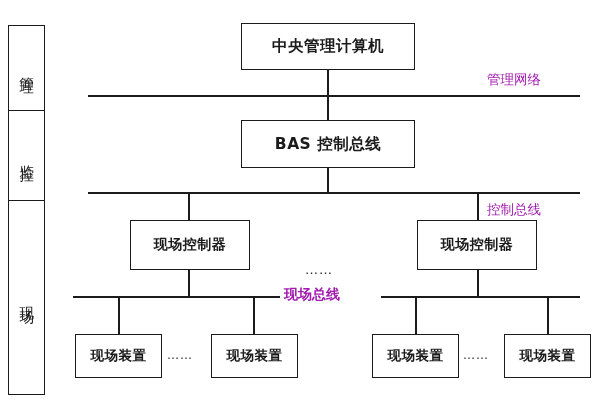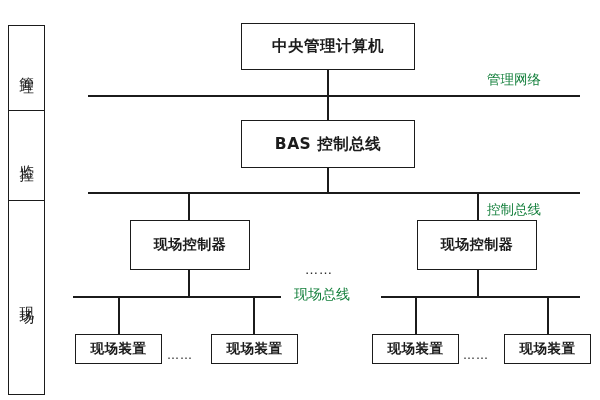--- a/index.html
+++ b/index.html
@@ -38,21 +38,21 @@
     background: #1b1b1b;
     height: 1.7px;
   }
   .vline {
     position: absolute;
     background: #1b1b1b;
     width: 1.7px;
   }
   .label {
     position: absolute;
-    color: #15803d;
+    color: #a21caf;
     white-space: nowrap;
     background: #ffffff;
   }
   .dots {
     position: absolute;
     color: #2b2b2b;
     white-space: nowrap;
     letter-spacing: 1px;
     background: #ffffff;
   }
@@ -103,21 +103,21 @@
   }
   .node-ctrl-left {
     left: 130px; top: 220px; width: 120px; height: 50px;
     font-size: 14px;
   }
   .node-ctrl-right {
     left: 417px; top: 220px; width: 120px; height: 50px;
     font-size: 14px;
   }
   .node-dev {
-    top: 334px; width: 87px; height: 30px;
+    top: 334px; width: 87px; height: 44px;
     font-size: 13.5px;
   }
   .dev-1 { left: 75px; }
   .dev-2 { left: 211px; }
   .dev-3 { left: 372px; }
   .dev-4 { left: 504px; }
 
   
   .bus-management { left: 88px; top: 95px; width: 492px; }
   .bus-control    { left: 88px; top: 192px; width: 492px; }
@@ -137,21 +137,21 @@
   .drop-dev4 { left: 547px; top: 296px; height: 39px; }
 
   
   .label-mgmt-net {
     left: 487px; top: 71px; font-size: 13.5px;
   }
   .label-ctrl-bus {
     left: 487px; top: 168px; font-size: 13.5px; margin-top: 33px;
   }
   .label-field-bus {
-    left: 290px; top: 286px; font-size: 14px; padding: 0 4px;
+    left: 280px; top: 286px; font-size: 14px; padding: 0 4px; font-weight: bold;
   }
   .dots-ctrl {
     left: 305px; top: 262px; font-size: 13px;
   }
   .dots-dev-left {
     left: 167px; top: 348px; font-size: 12px;
   }
   .dots-dev-right {
     left: 463px; top: 348px; font-size: 12px;
   }

